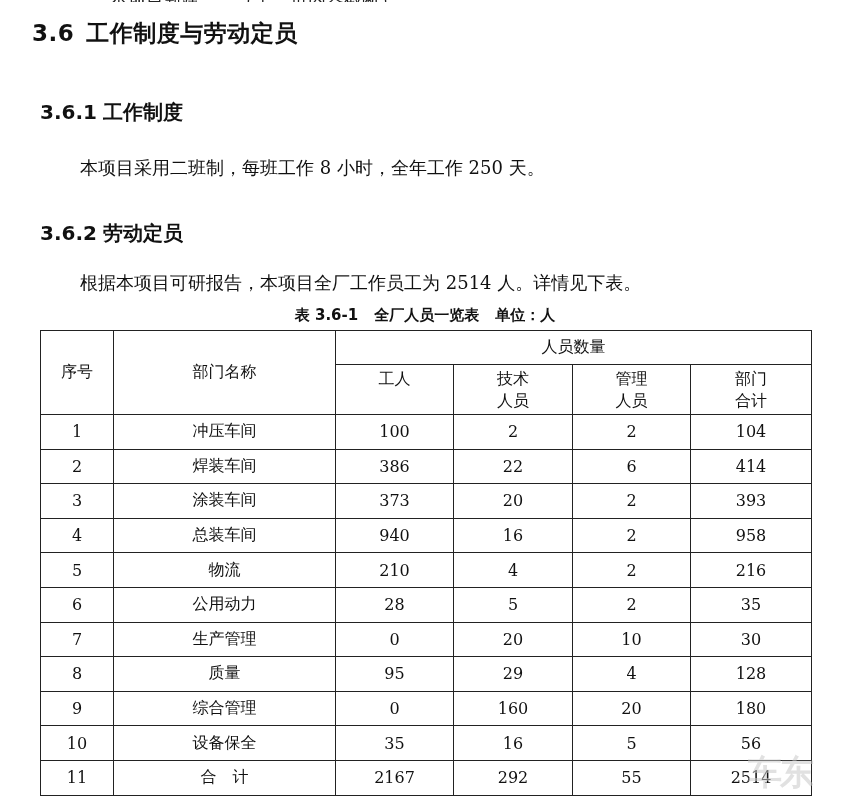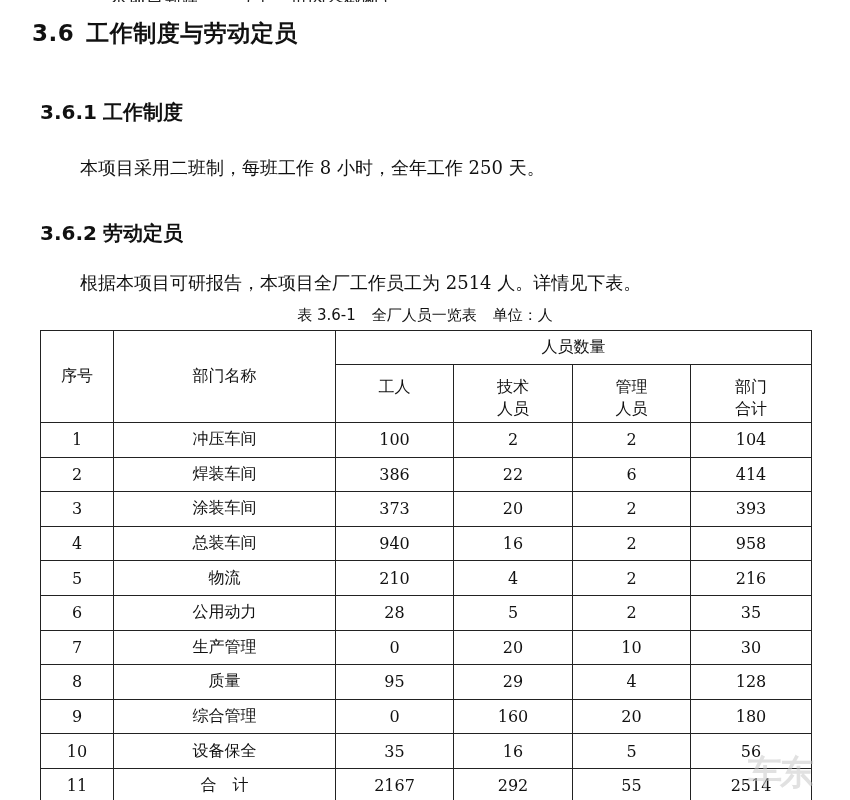--- a/index.html
+++ b/index.html
@@ -22,35 +22,35 @@
     position: absolute; left: 40px;
     font-family: "DejaVu Sans", "Liberation Sans", sans-serif;
     font-size: 20px; font-weight: bold;
   }
   .h3 .num { margin-right: 6px; }
   .para {
     position: absolute; left: 80px; font-size: 18px; white-space: nowrap;
   }
   .caption {
     position: absolute; left: 0; width: 850px; top: 306px;
-    text-align: center; font-size: 15px; font-weight: normal;
+    text-align: center; font-size: 15px; font-weight: bold;
     font-family: "DejaVu Sans", "Liberation Sans", sans-serif;
   }
   .caption span { margin: 0 8px; }
   table.staff {
     position: absolute; left: 40px; top: 330px;
     width: 771px; border-collapse: collapse; table-layout: fixed;
     font-size: 16px;
   }
   table.staff td, table.staff th {
     border: 1.5px solid #222; text-align: center; font-weight: normal;
     padding: 0; vertical-align: middle;
   }
   table.staff th.hdr-top { height: 33px; }
-  table.staff th.hdr-sub { height: 46px; vertical-align: top; padding-top: 11px; line-height: 22px; }
+  table.staff th.hdr-sub { height: 46px; vertical-align: top; padding-top: 3px; line-height: 22px; }
   table.staff td { height: 33.6px; }
   .watermark {
     position: absolute; left: 748px; top: 750px; width: 90px; height: 40px;
     color: rgba(200,200,200,0.55); font-size: 34px; font-weight: bold;
     font-family: "DejaVu Sans", sans-serif; letter-spacing: -2px;
     pointer-events: none;
   }
 </style>
 </head>
 <body>

